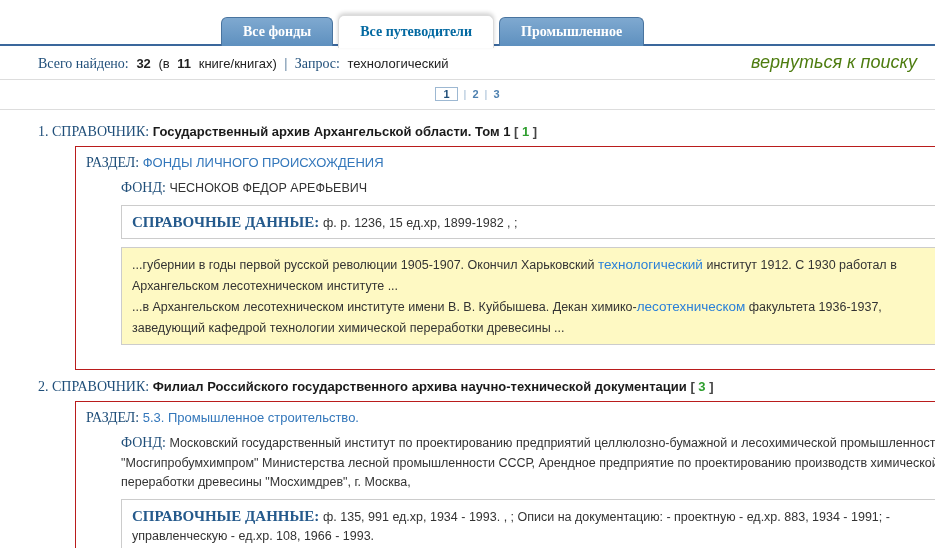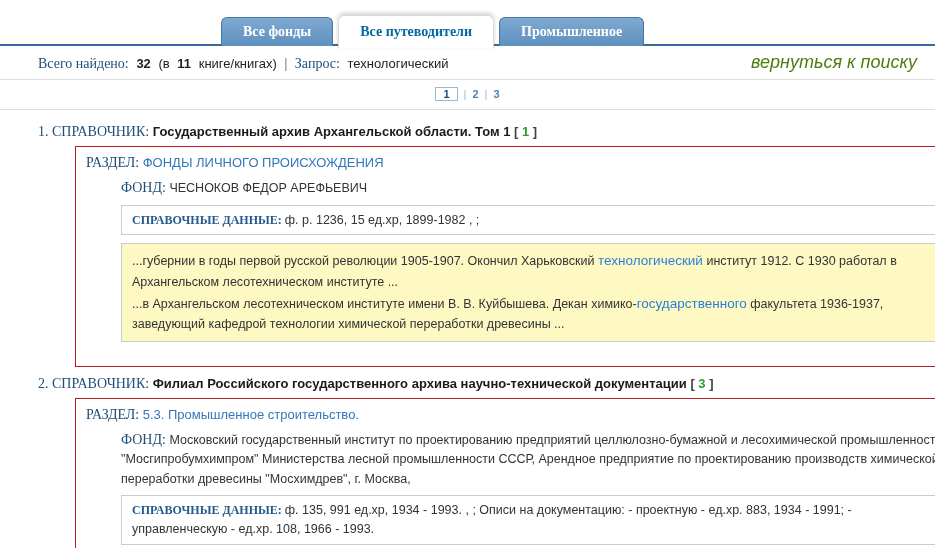--- a/index.html
+++ b/index.html
@@ -39,21 +39,21 @@
   .count{color:#2e9e2e;font-weight:bold;}
   .r-box{margin-left:37px;width:908px;border:1px solid #b91c1c;background:#fff;
          box-sizing:border-box;padding:6px 38px 24px 10px;}
   .r-section{font-size:13px;margin:2px 0 4px;}
   .sec-link{color:#3377bb;cursor:pointer;text-decoration:none;}
   .fond{margin-left:35px;margin-top:6px;}
   .fond-line{font-size:12.5px;color:#333;line-height:1.55;margin-bottom:4px;}
   .fond-line .lbl{font-size:14px;}
   .ref-box{border:1px solid #ccc;background:#fff;padding:5px 10px;margin:6px 0 8px;
            font-size:12.5px;color:#333;line-height:1.5;}
-  .ref-lbl{font-family:"Liberation Serif",serif;font-weight:bold;font-size:12px;color:#255a8c;}
+  .ref-lbl{font-family:"Liberation Serif",serif;font-weight:bold;font-size:15px;color:#255a8c;}
   .snip-box{border:1px solid #ccc;background:#fef9c3;padding:6px 10px;font-size:12.5px;color:#333;line-height:1.62;}
   .snip{margin:0;}
   .hl{color:#2a80d8;font-size:13.5px;}
 </style>
 </head>
 <body>
 
 <div class="page">
 
   <div class="tab-bar">
@@ -84,21 +84,21 @@
   <div class="results">
       <div class="result">
         <div class="r-head"><span class="lbl">1. </span><span class="lbl">СПРАВОЧНИК: </span><span class="r-title">Государственный архив Архангельской области. Том 1</span><span class="bracket"> [ </span><span class="count">1</span><span class="bracket"> ]</span></div>
         <div class="r-box">
           <div class="r-section"><span class="lbl">РАЗДЕЛ: </span><a class="sec-link">ФОНДЫ ЛИЧНОГО ПРОИСХОЖДЕНИЯ</a></div>
           <div class="fond">
             <div class="fond-line"><span class="lbl">ФОНД: </span><span class="fond-name">ЧЕСНОКОВ ФЕДОР АРЕФЬЕВИЧ</span></div>
             <div class="ref-box"><span class="ref-lbl">СПРАВОЧНЫЕ ДАННЫЕ: </span><span class="ref-val">ф. р. 1236, 15 ед.хр, 1899-1982 , ;</span></div>
             <div class="snip-box">
               <div class="snip"><span>...губернии в  годы первой русской революции 1905-1907. Окончил Харьковский </span><span class="hl">технологический</span><span> институт 1912. С 1930 работал в Архангельском лесотехническом институте ...</span></div>
-              <div class="snip"><span>...в  Архангельском лесотехническом институте имени В. В. Куйбышева. Декан химико-</span><span class="hl">государственного</span><span> факультета 1936-1937, заведующий кафедрой технологии химической переработки древесины ...</span></div>
+              <div class="snip"><span>...в  Архангельском лесотехническом институте имени В. В. Куйбышева. Декан химико-</span><span class="hl">лесотехническом</span><span> факультета 1936-1937, заведующий кафедрой технологии химической переработки древесины ...</span></div>
             </div>
           </div>
         </div>
       </div>
       <div class="result">
         <div class="r-head"><span class="lbl">2. </span><span class="lbl">СПРАВОЧНИК: </span><span class="r-title">Филиал Российского государственного архива научно-технической документации</span><span class="bracket"> [ </span><span class="count">3</span><span class="bracket"> ]</span></div>
         <div class="r-box">
           <div class="r-section"><span class="lbl">РАЗДЕЛ: </span><a class="sec-link">5.3. Промышленное строительство.</a></div>
           <div class="fond">
             <div class="fond-line"><span class="lbl">ФОНД: </span><span class="fond-name">Московский государственный институт по проектированию предприятий целлюлозно-бумажной и лесохимической промышленности "Мосгипробумхимпром" Министерства лесной промышленности СССР, Арендное предприятие по проектированию производств  химической переработки древесины "Мосхимдрев", г. Москва,</span></div>

